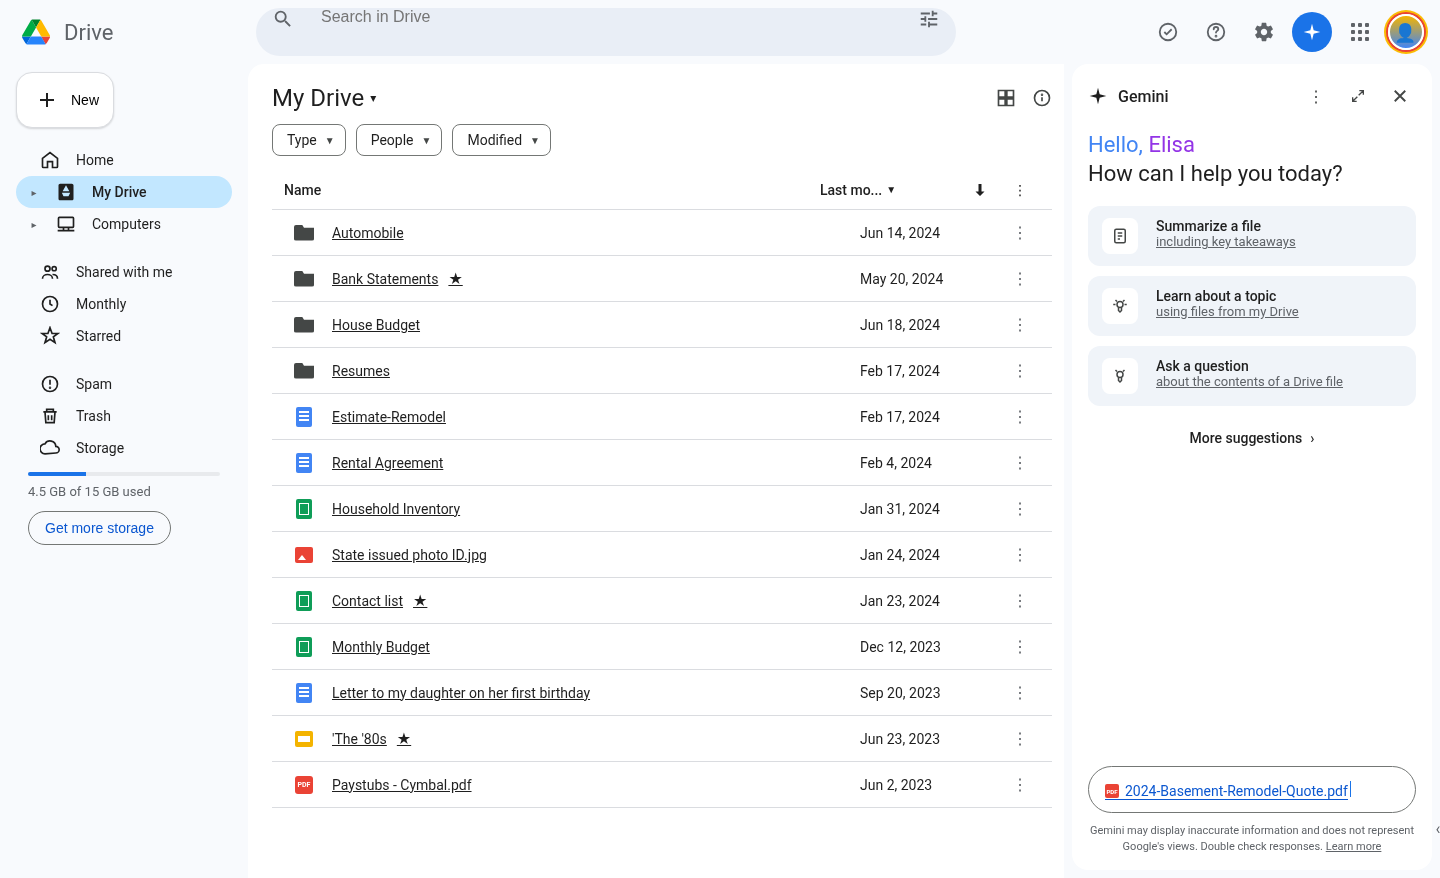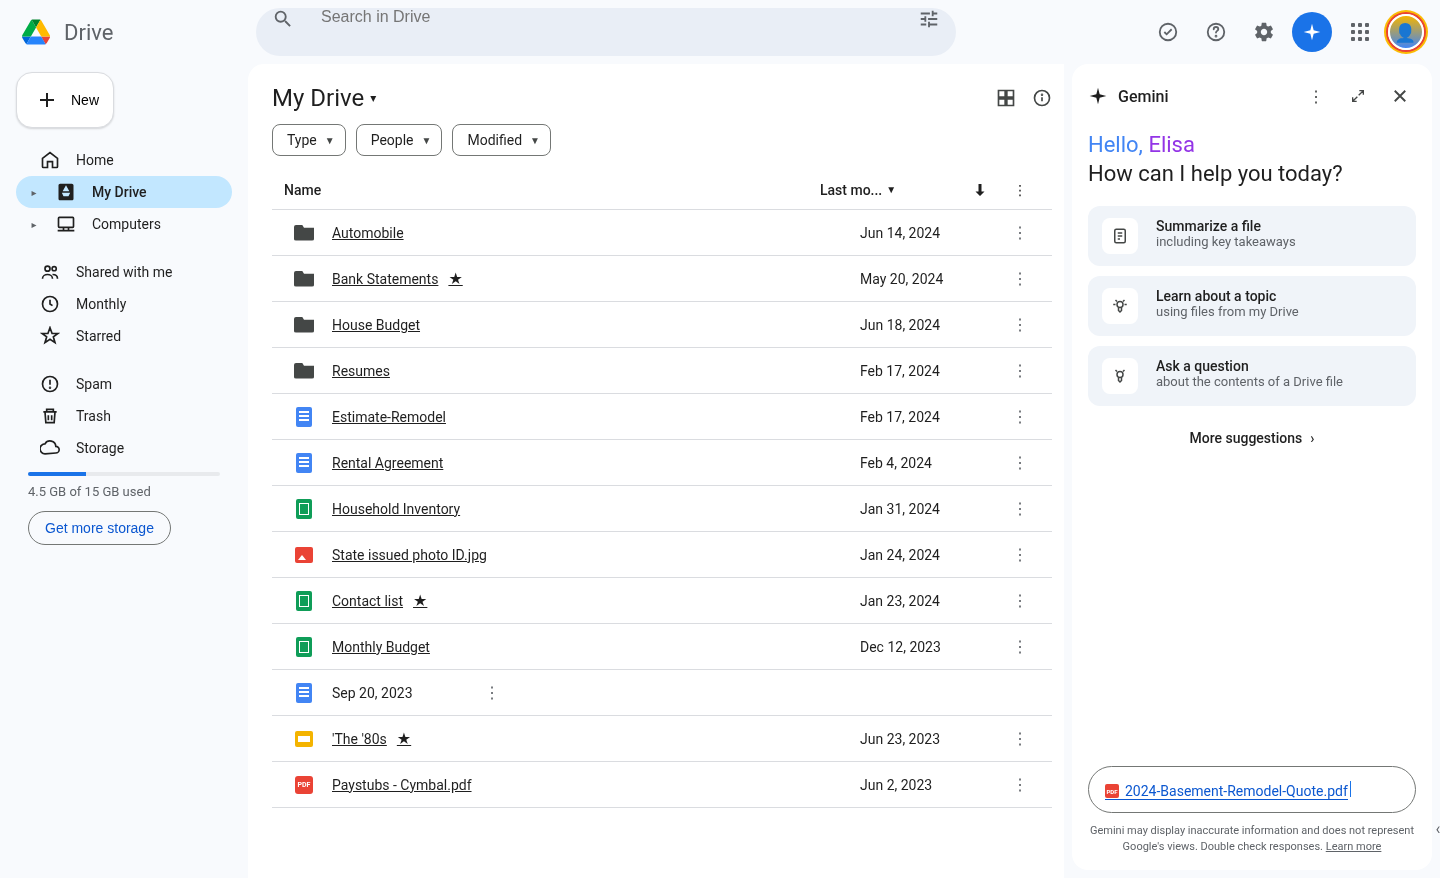--- a/index.html
+++ b/index.html
@@ -78,21 +78,21 @@
 .g-title { font-size: 16px; font-weight: 500; flex: 1; }
 .g-hicon { width: 32px; height: 32px; display: flex; align-items: center; justify-content: center; cursor: pointer; border-radius:50%; color:#444746;}
 .greeting { font-size: 22px; font-weight: 400; margin-bottom: 4px; }
 .greeting .hello { color: #4285f4; }
 .greeting .name { color: #9334e6; }
 .subgreet { font-size: 22px; color: #1f1f1f; margin-bottom: 20px; }
 .sugg { background: #f0f4f9; border-radius: 12px; padding: 12px 14px; display: flex; gap: 18px; margin-bottom: 10px; cursor: pointer; align-items:flex-start;}
 .sugg-icon { width: 36px; height: 36px; background: #fff; border-radius: 8px; display: flex; align-items: center; justify-content: center; font-size:16px; color:#444746;}
 .sugg-text { flex: 1; }
 .sugg-title { font-size: 14px; font-weight: 500; color:#1f1f1f;}
-.sugg-sub { font-size: 13px; color: #5f6368; }
+.sugg-sub { font-size: 13px; color: #5f6368; text-decoration: underline; }
 .more-sugg { text-align: center; font-size: 14px; font-weight: 500; margin-top: 14px; cursor: pointer; display:flex; justify-content:center; align-items:center; gap:8px;}
 .g-spacer { flex: 1; }
 .prompt-box { border: 1px solid #747775; border-radius: 24px; padding: 12px 16px; }
 .prompt-text { font-size: 15px; margin-bottom: 6px; }
 .prompt-file { display:inline-flex; align-items:center; gap:6px; font-size: 14px; color: #0b57d0; border-bottom:1px solid #0b57d0;}
 .prompt-file .pf-icon{width:14px;height:14px;background:#ea4335;border-radius:2px;display:flex;align-items:center;justify-content:center;color:#fff;font-size:6px;font-weight:bold;}
 .cursor-caret{display:inline-block;width:1px;height:16px;background:#1a73e8;vertical-align:middle;margin-left:2px;}
 .disclaimer { font-size: 11px; color: #5f6368; text-align: center; margin-top: 10px; line-height:1.4;}
 .disclaimer a { color: #5f6368; text-decoration: underline; cursor:pointer;}
 
@@ -405,20 +405,21 @@
             <div class="ic-sheet"></div>
           </div>
           <div class="file-name">Monthly Budget</div>
           <div class="file-date">Dec 12, 2023</div>
           <div class="file-menu">⋮</div>
         </div>
         <div class="file-row">
           <div class="file-icon">
             <div class="ic-doc"></div>
           </div>
+          <div class="file-name">Letter to my daughter on her first birthday</div>
           <div class="file-date">Sep 20, 2023</div>
           <div class="file-menu">⋮</div>
         </div>
         <div class="file-row">
           <div class="file-icon">
             <div class="ic-slide"></div>
           </div>
           <div class="file-name">'The '80s <span class="star">★</span></div>
           <div class="file-date">Jun 23, 2023</div>
           <div class="file-menu">⋮</div>

